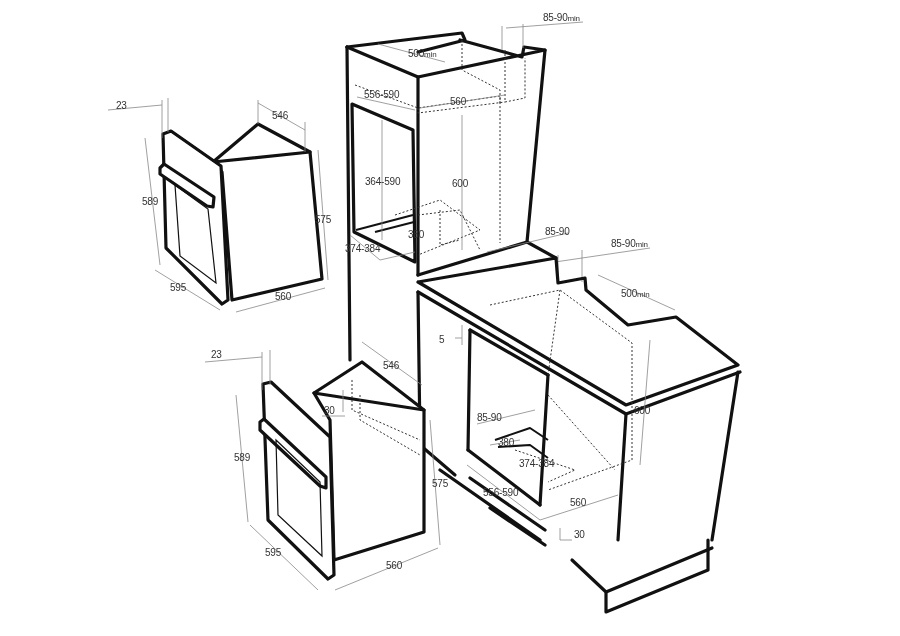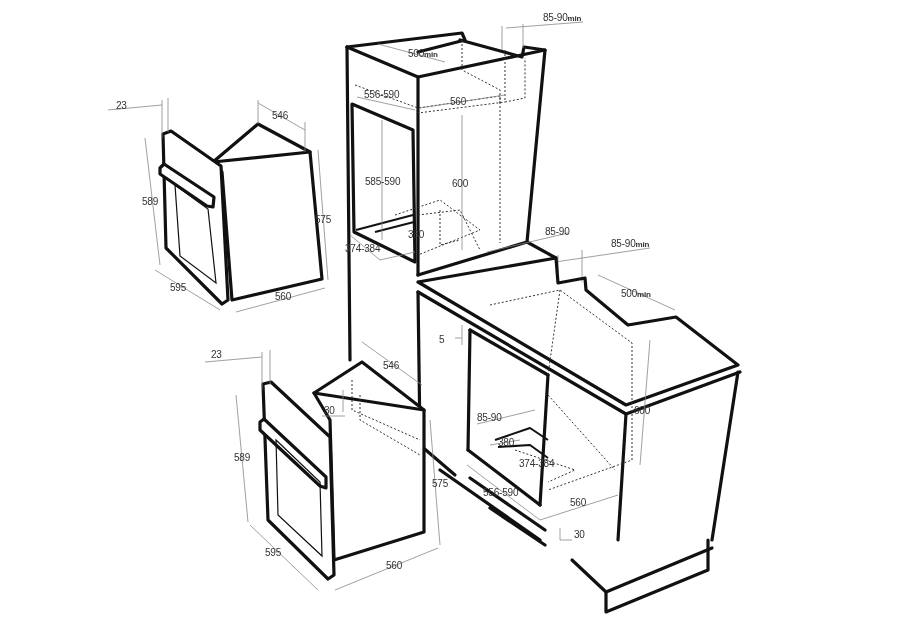--- a/index.html
+++ b/index.html
@@ -5,21 +5,21 @@
   html,body{margin:0;padding:0;background:#ffffff;}
   body{width:900px;height:636px;overflow:hidden;font-family:"Liberation Sans",sans-serif;}
   #stage{position:relative;width:900px;height:636px;}
   svg{position:absolute;left:0;top:0;}
   .thick{stroke:#111;stroke-width:3.2;fill:none;stroke-linejoin:round;stroke-linecap:round;}
   .med{stroke:#111;stroke-width:2;fill:none;stroke-linejoin:round;}
   .thin{stroke:#111;stroke-width:1.2;fill:none;}
   .dot{stroke:#333;stroke-width:1;fill:none;stroke-dasharray:2 2;}
   .dim{stroke:#888;stroke-width:0.8;fill:none;}
   .lbl{position:absolute;font-size:10px;color:#333;letter-spacing:-0.2px;white-space:nowrap;}
-  .lbl small{font-size:8px;font-weight:bold;}
+  .lbl small{font-size:8px;}
   .fill{fill:#fff;}
 </style>
 </head>
 <body>
 
 <div id="stage">
 <svg width="900" height="636" viewBox="0 0 900 636">
 
   <g>
 
@@ -145,21 +145,21 @@
 <span class="lbl" style="left:272px;top:110px">546</span>
 <span class="lbl" style="left:142px;top:196px">589</span>
 <span class="lbl" style="left:315px;top:214px">575</span>
 <span class="lbl" style="left:170px;top:282px">595</span>
 <span class="lbl" style="left:275px;top:291px">560</span>
 
 <span class="lbl" style="left:543px;top:12px"><span>85-90</span><small>min</small></span>
 <span class="lbl" style="left:408px;top:48px"><span>500</span><small>min</small></span>
 <span class="lbl" style="left:364px;top:89px">556-590</span>
 <span class="lbl" style="left:450px;top:96px">560</span>
-<span class="lbl" style="left:365px;top:176px">585-590</span>
+<span class="lbl" style="left:365px;top:176px">364-590</span>
 <span class="lbl" style="left:452px;top:178px">600</span>
 <span class="lbl" style="left:408px;top:229px">380</span>
 <span class="lbl" style="left:345px;top:243px">374-384</span>
 <span class="lbl" style="left:545px;top:226px">85-90</span>
 
 <span class="lbl" style="left:611px;top:238px"><span>85-90</span><small>min</small></span>
 <span class="lbl" style="left:621px;top:288px"><span>500</span><small>min</small></span>
 <span class="lbl" style="left:439px;top:334px">5</span>
 <span class="lbl" style="left:634px;top:405px">600</span>
 <span class="lbl" style="left:477px;top:412px">85-90</span>

